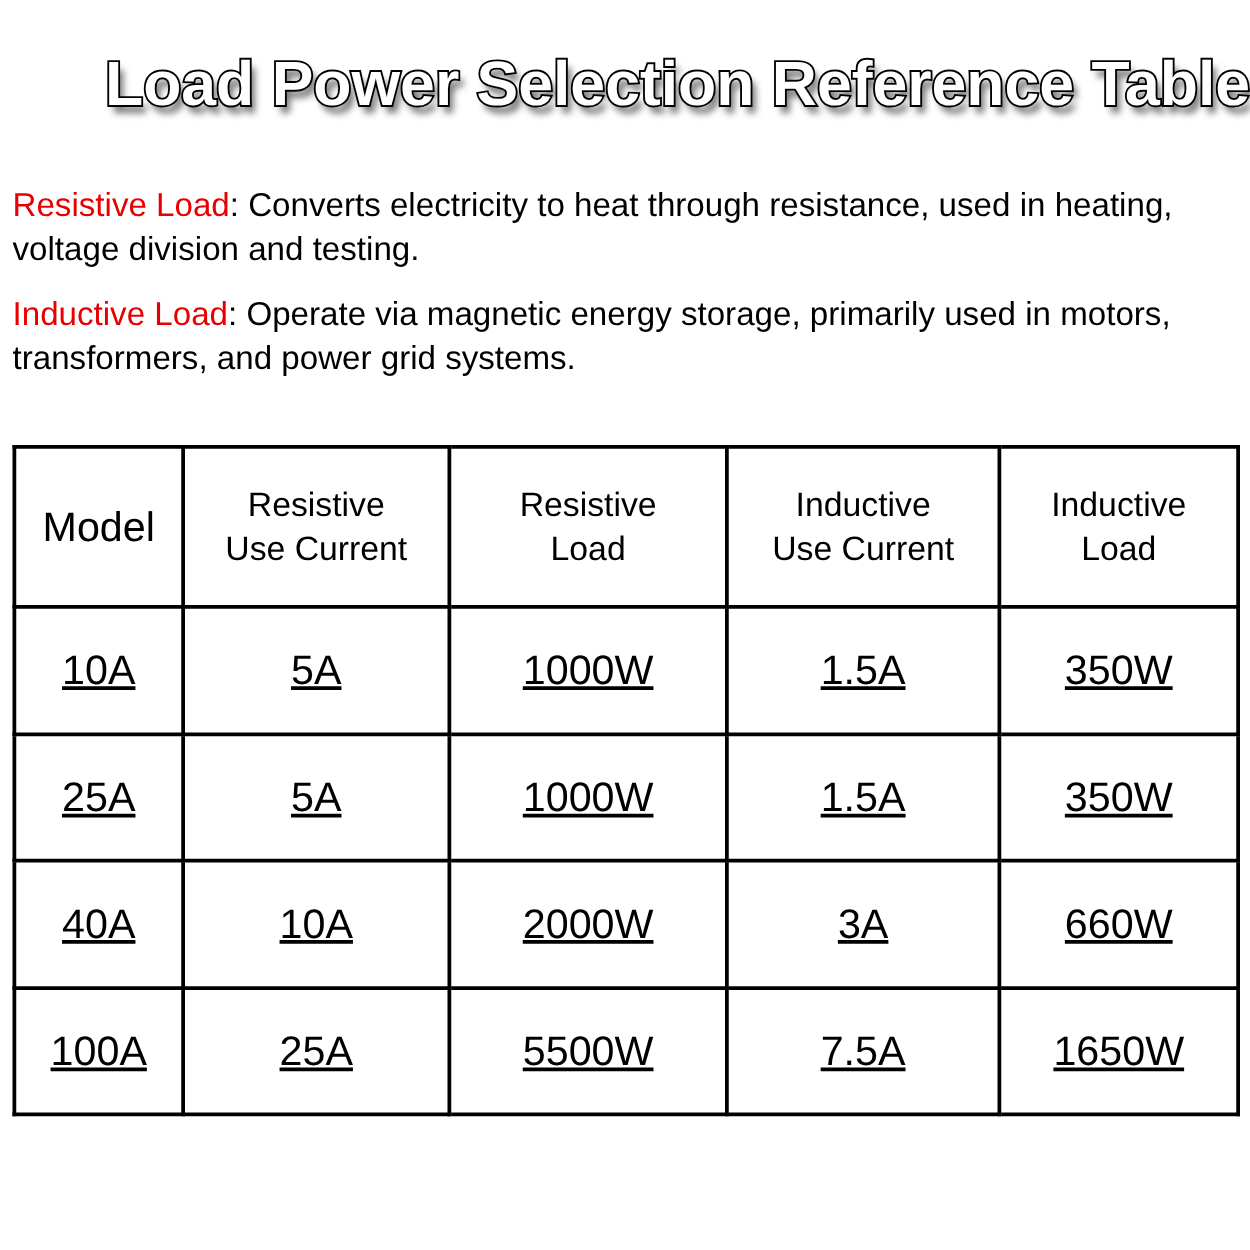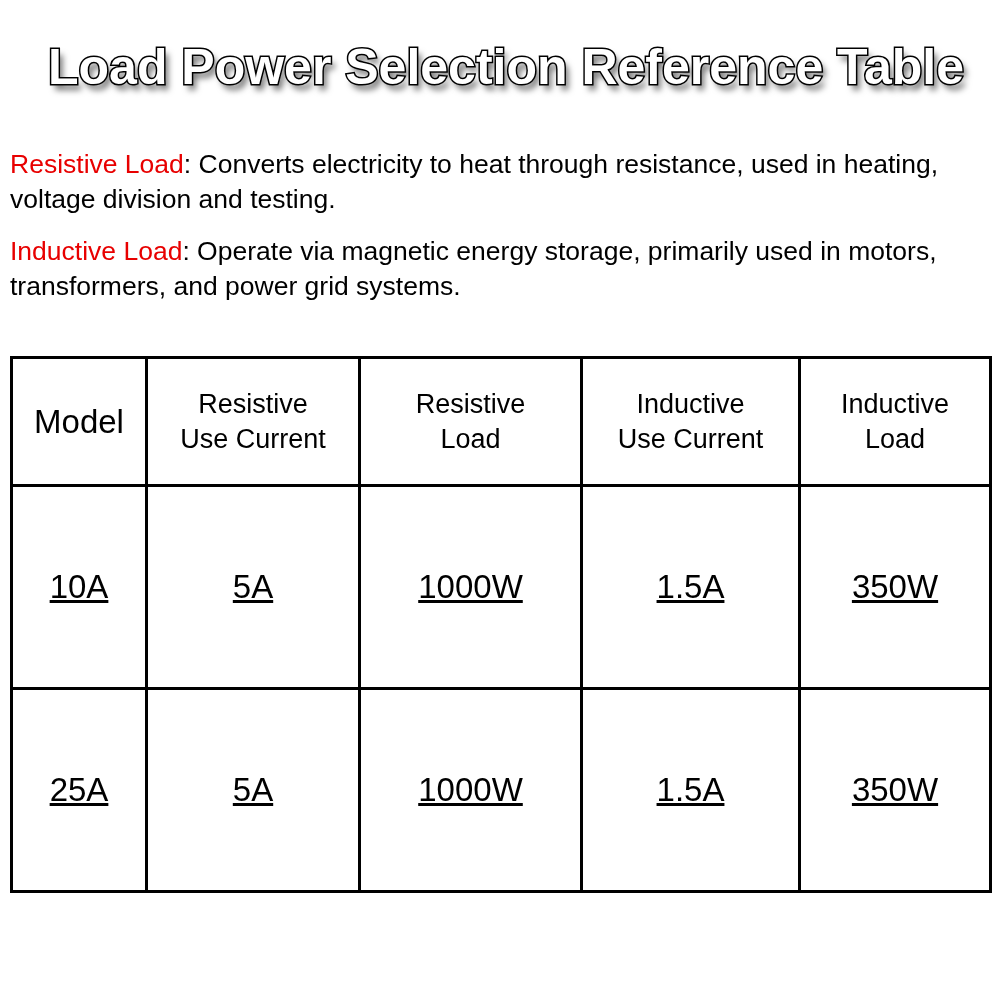--- a/index.html
+++ b/index.html
@@ -1,18 +1,18 @@
 <!DOCTYPE html>
 <html><head>
 <meta charset="utf-8">
 <style>
   html, body { margin:0; padding:0; background:#ffffff; }
   body { width:1000px; height:1000px; position:relative; overflow:hidden; font-family:"Liberation Sans", sans-serif; color:#000; }
   .title {
-    position:absolute; left:0; top:38px; width:1000px; text-align:center; padding-left:12px; box-sizing:border-box;
+    position:absolute; left:0; top:38px; width:1000px; text-align:right; padding-left:12px; box-sizing:border-box;
     font-size:50px; font-weight:bold; color:#fff; letter-spacing:0px; white-space:nowrap;
     -webkit-text-stroke: 3px #000;
     paint-order: stroke fill;
     text-shadow: 4px 6px 6px rgba(0,0,0,0.55);
   }
   .desc { position:absolute; left:10px; width:975px; font-size:26.5px; line-height:35px; }
   .desc .key { color:#e80000; }
   #d1 { top:147px; }
   #d2 { top:234px; }
   table.ref {
@@ -77,14 +77,28 @@
       <td>1.5A</td>
       <td>350W</td>
     </tr>
     <tr>
       <td>25A</td>
       <td>5A</td>
       <td>1000W</td>
       <td>1.5A</td>
       <td>350W</td>
     </tr>
+    <tr>
+      <td>40A</td>
+      <td>10A</td>
+      <td>2000W</td>
+      <td>3A</td>
+      <td>660W</td>
+    </tr>
+    <tr>
+      <td>100A</td>
+      <td>25A</td>
+      <td>5500W</td>
+      <td>7.5A</td>
+      <td>1650W</td>
+    </tr>
   </tbody>
 </table>
 
 </body></html>

